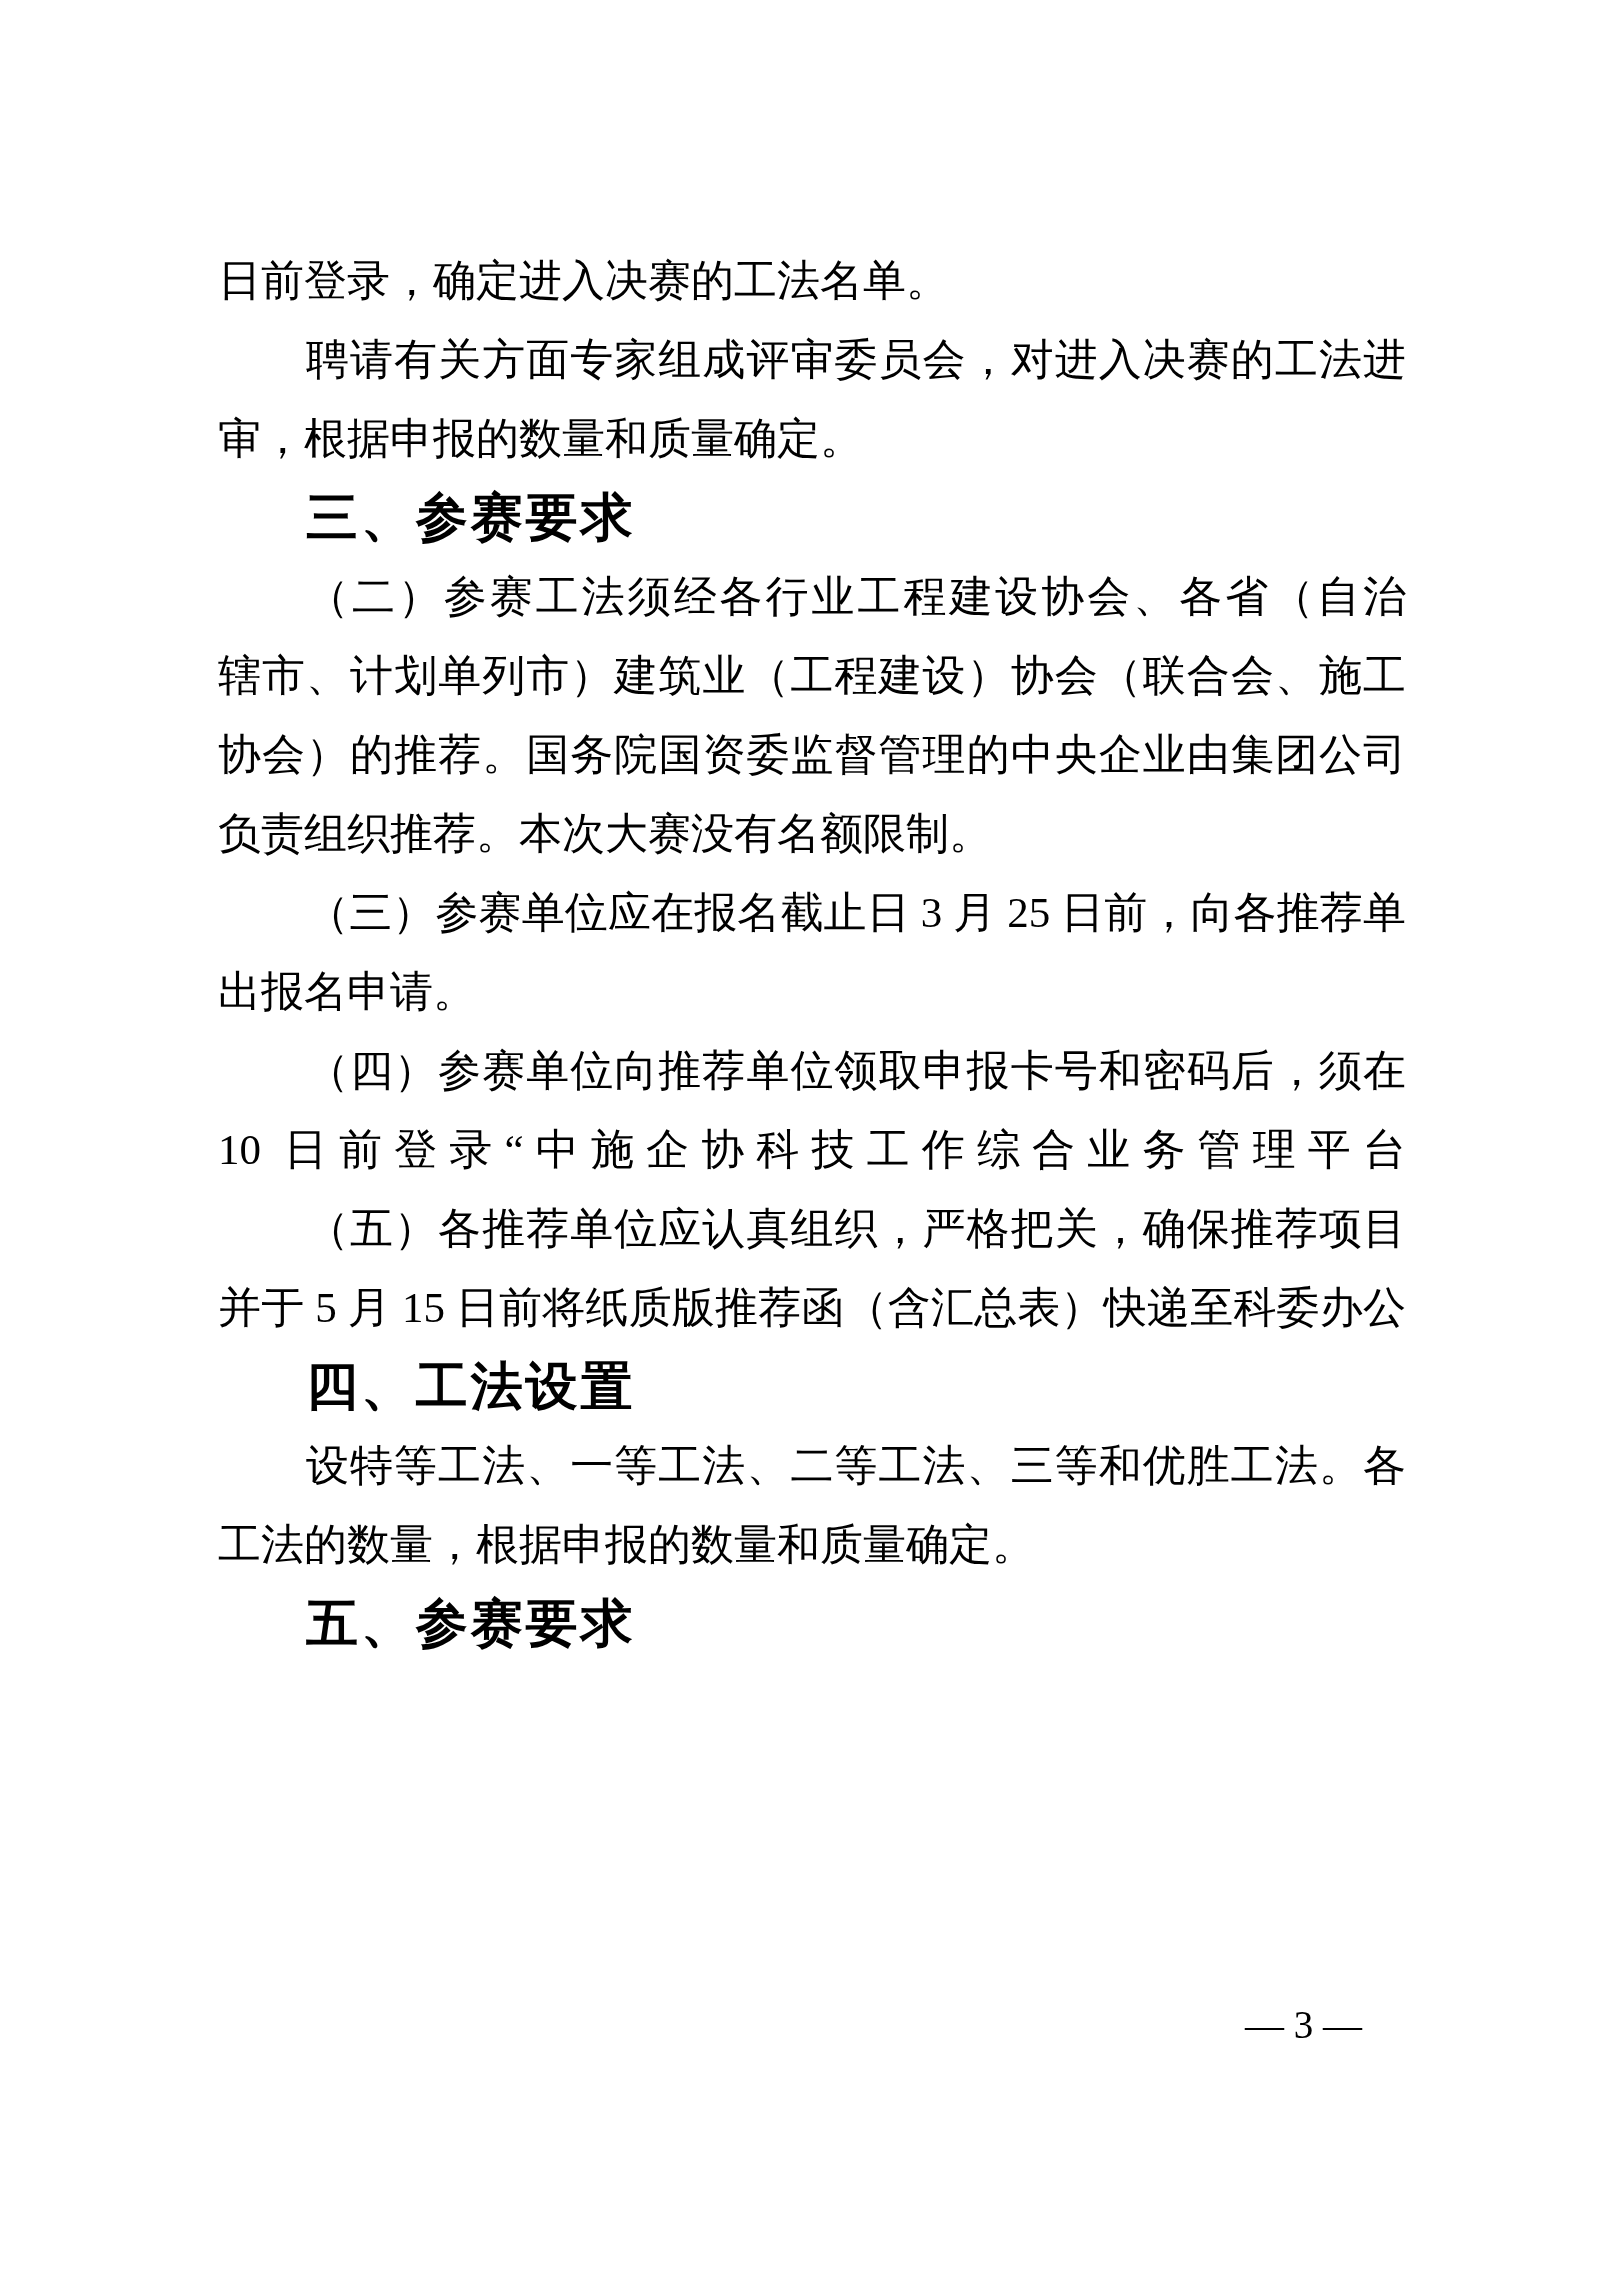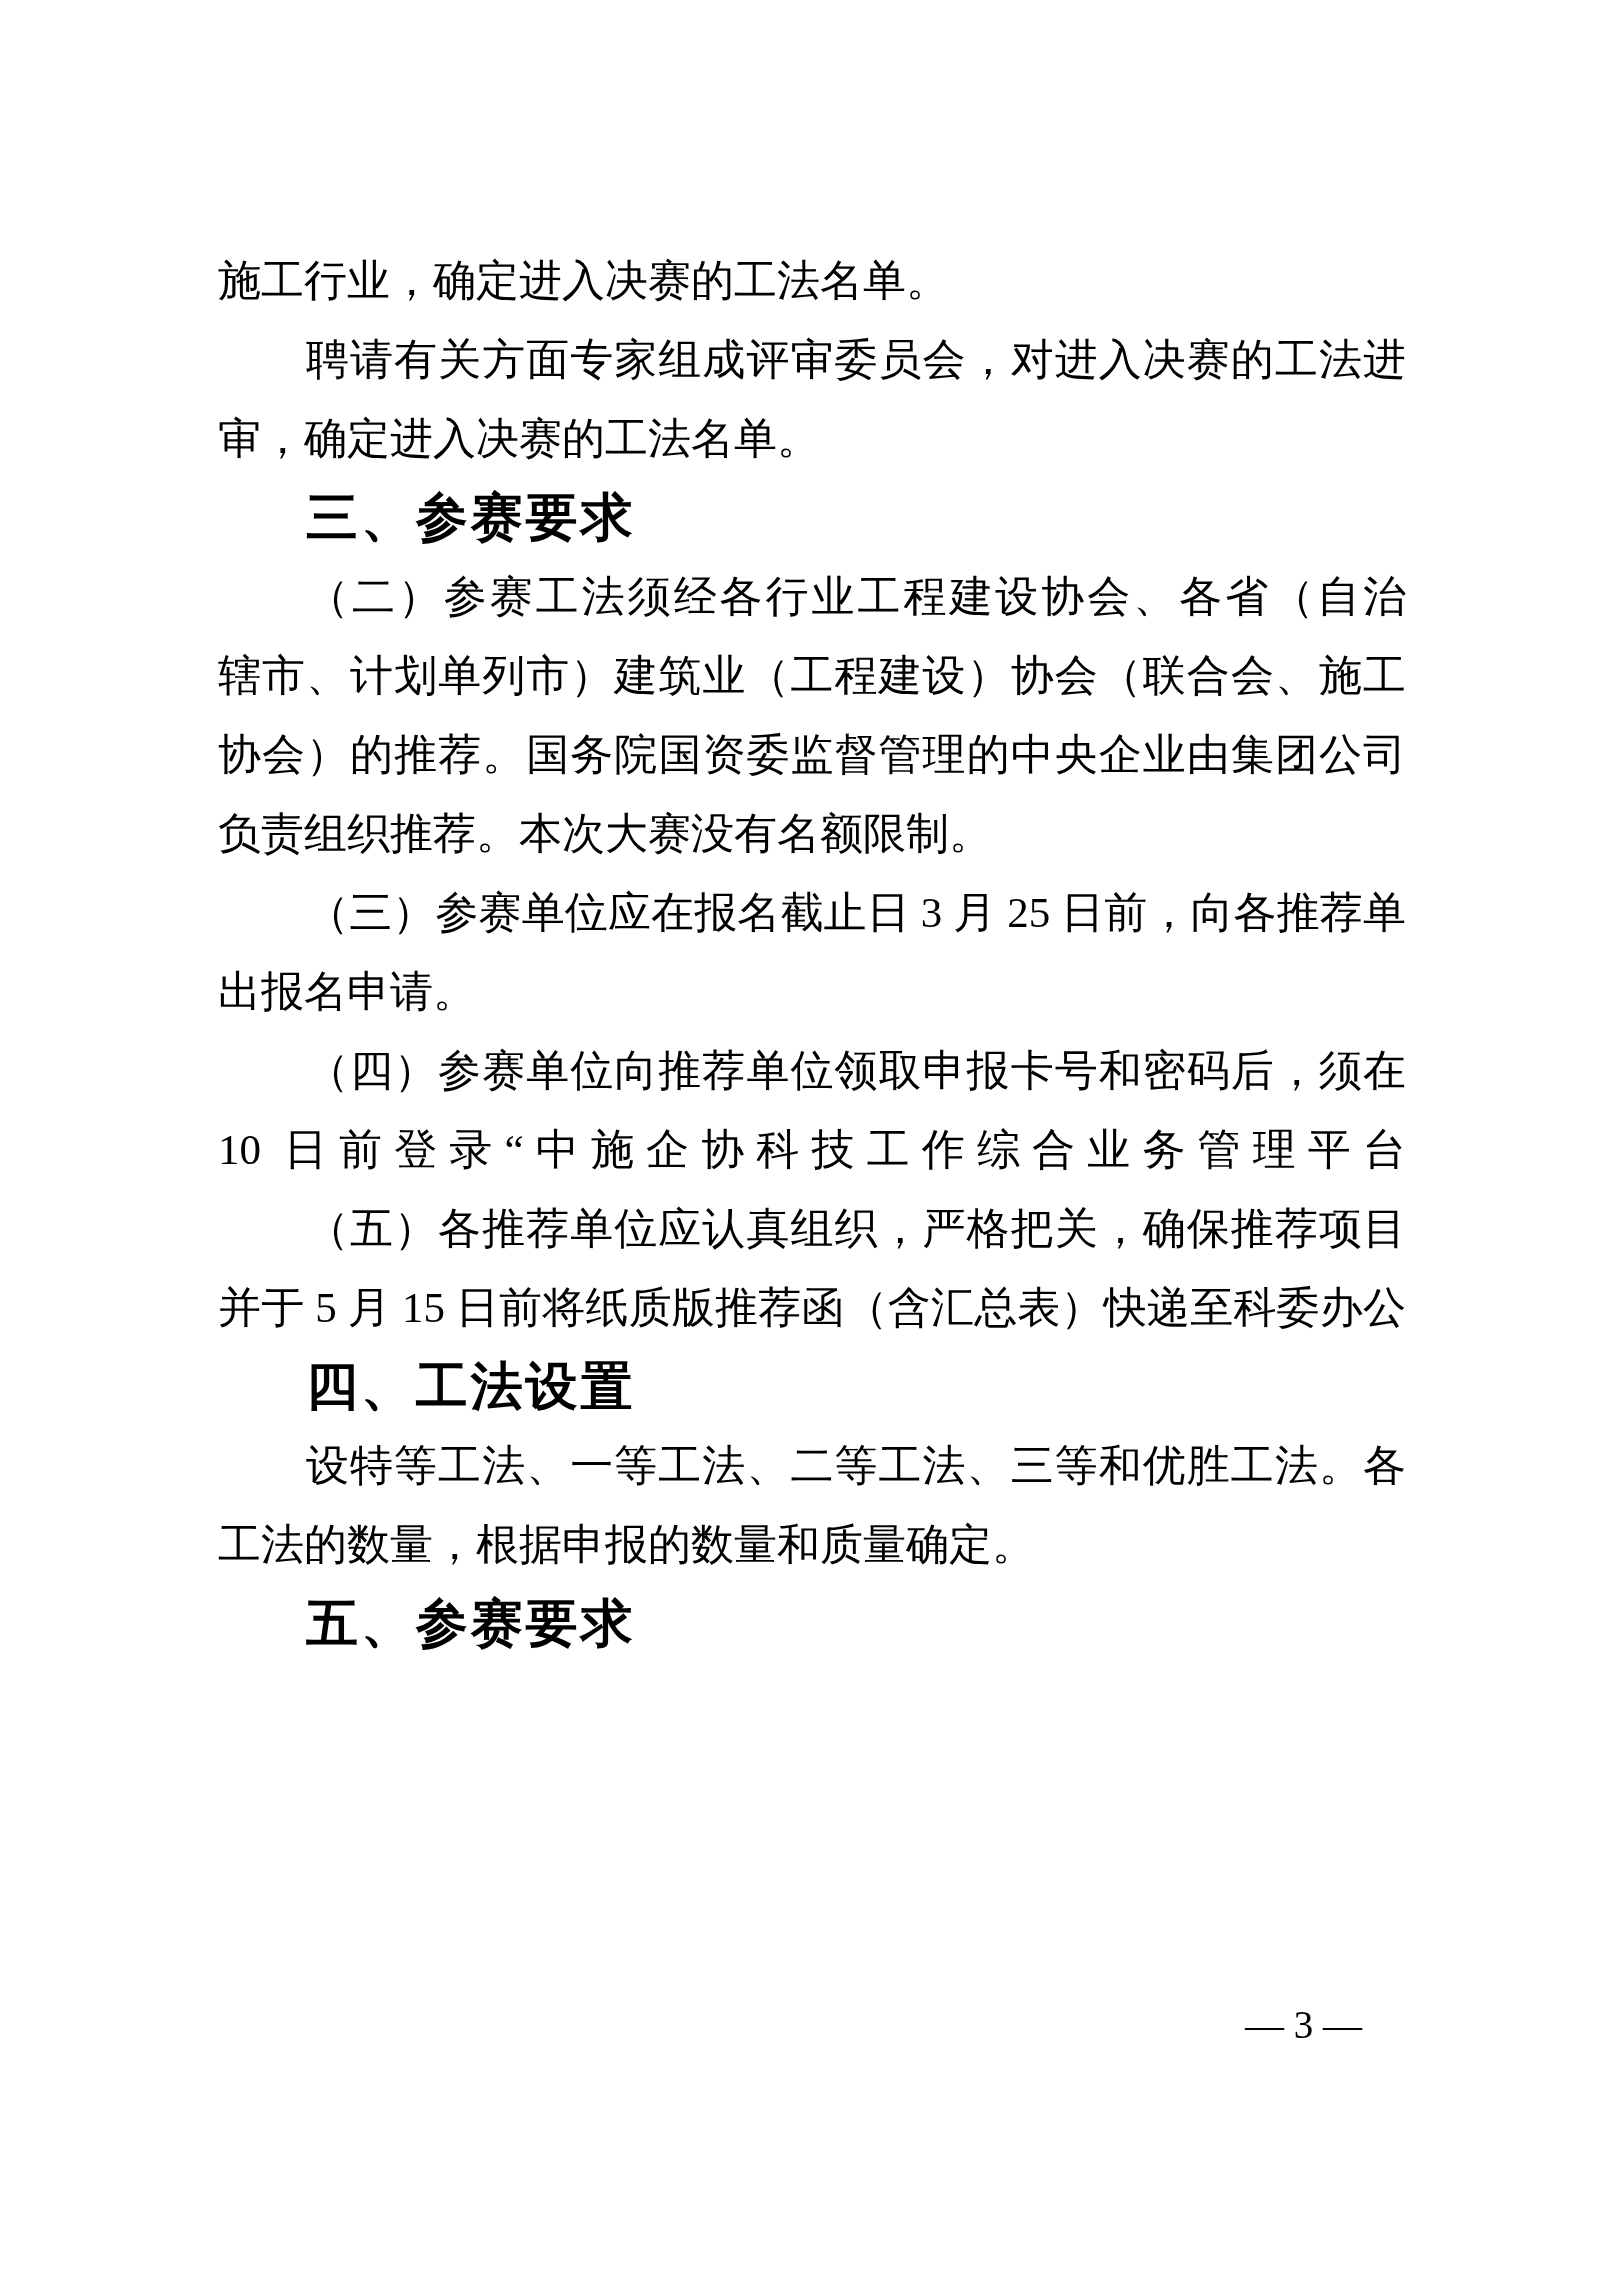--- a/index.html
+++ b/index.html
@@ -52,23 +52,23 @@
     line-height: 49px;
     font-family: "Liberation Serif", "DejaVu Serif", serif;
     color: #000000;
   }
 </style>
 </head>
 <body>
 
 <div class="page">
   <main class="content" id="doc-body">
-      <div class="line body">施工行业，确定进入决赛的工法名单。</div>
+      <div class="line body">日前登录，确定进入决赛的工法名单。</div>
       <div class="line body indent justify">聘请有关方面专家组成评审委员会，对进入决赛的工法进行终</div>
-      <div class="line body">审，确定进入决赛的工法名单。</div>
+      <div class="line body">审，根据申报的数量和质量确定。</div>
       <div class="line heading indent">三、参赛要求</div>
       <div class="line body indent justify">（二）参赛工法须经各行业工程建设协会、各省（自治区、直</div>
       <div class="line body justify">辖市、计划单列市）建筑业（工程建设）协会（联合会、施工行业</div>
       <div class="line body justify">协会）的推荐。国务院国资委监督管理的中央企业由集团公司总部</div>
       <div class="line body">负责组织推荐。本次大赛没有名额限制。</div>
       <div class="line body indent justify">（三）参赛单位应在报名截止日 3 月 25 日前，向各推荐单位提</div>
       <div class="line body">出报名申请。</div>
       <div class="line body indent justify">（四）参赛单位向推荐单位领取申报卡号和密码后，须在 5 月</div>
       <div class="line body justify">10 日前登录“中施企协科技工作综合业务管理平台</div>
       <div class="line body indent justify">（五）各推荐单位应认真组织，严格把关，确保推荐项目的质量，</div>

